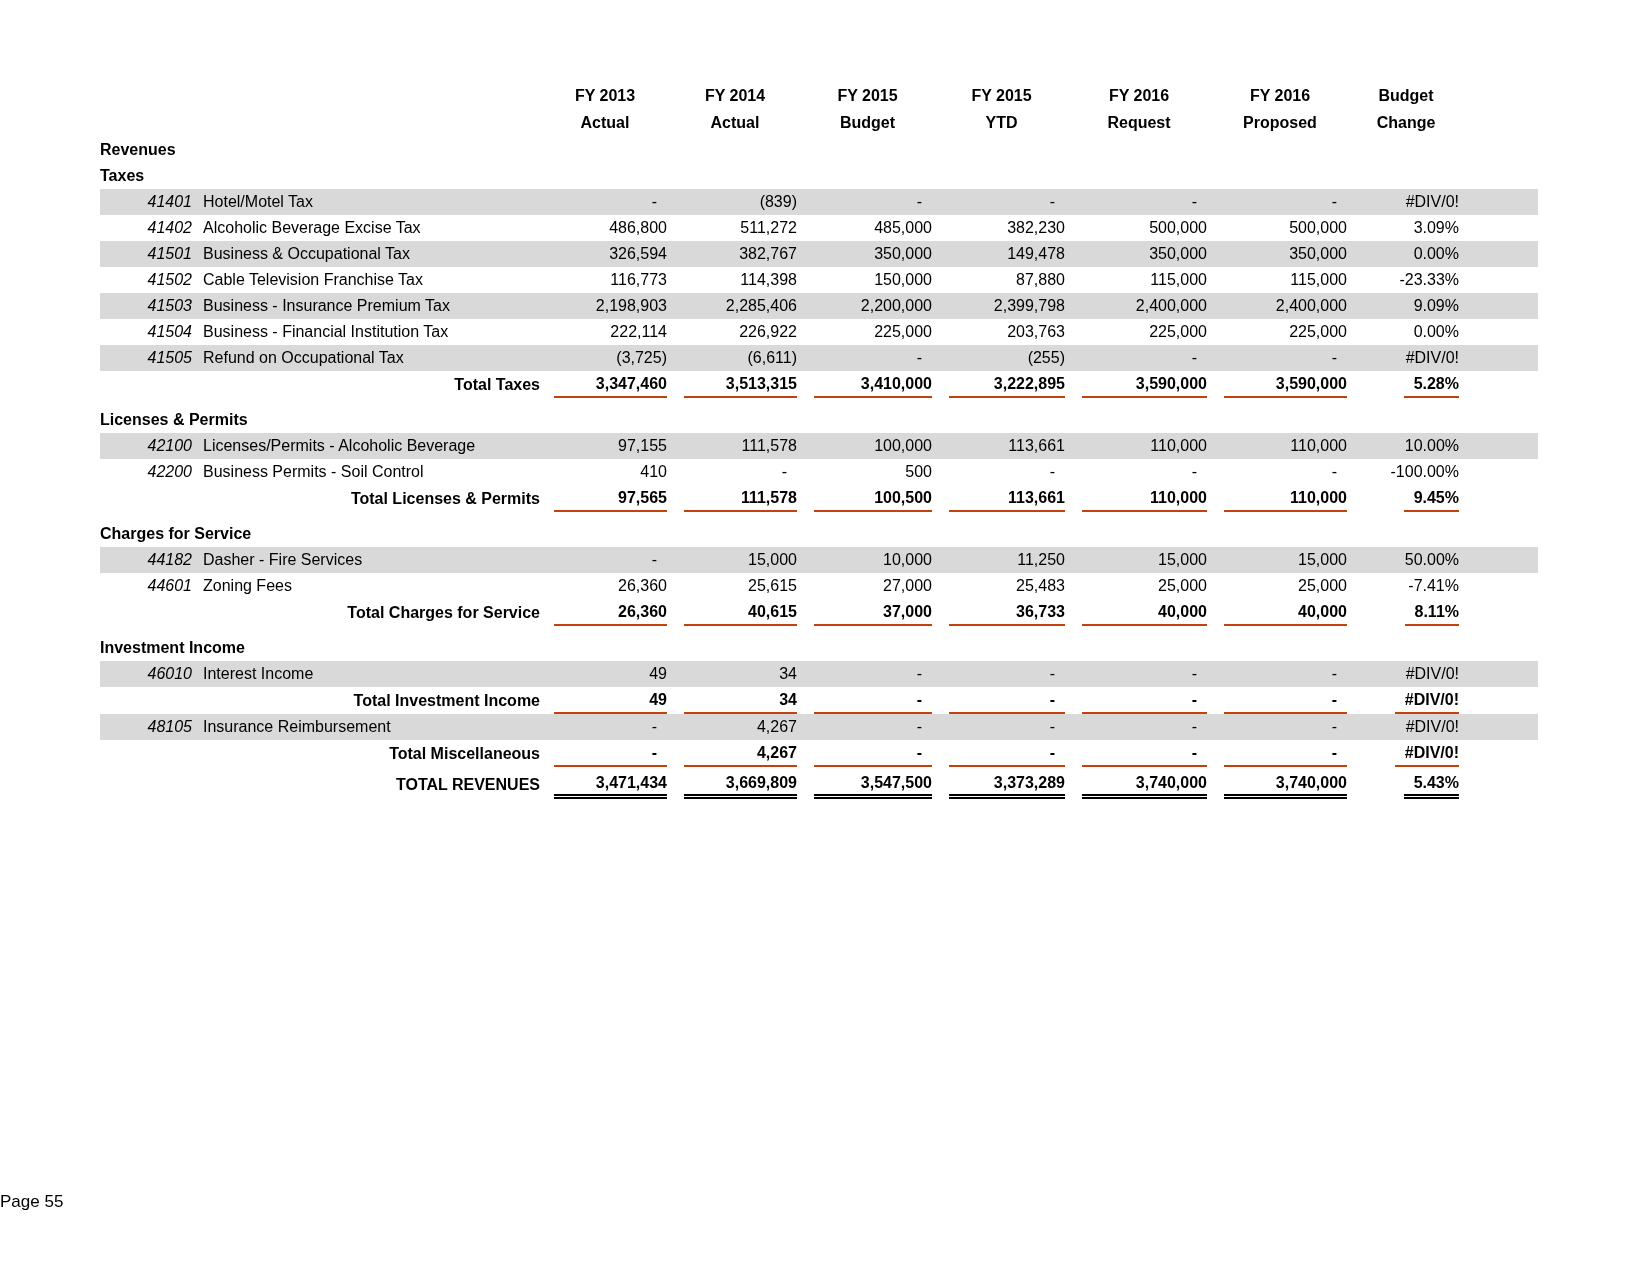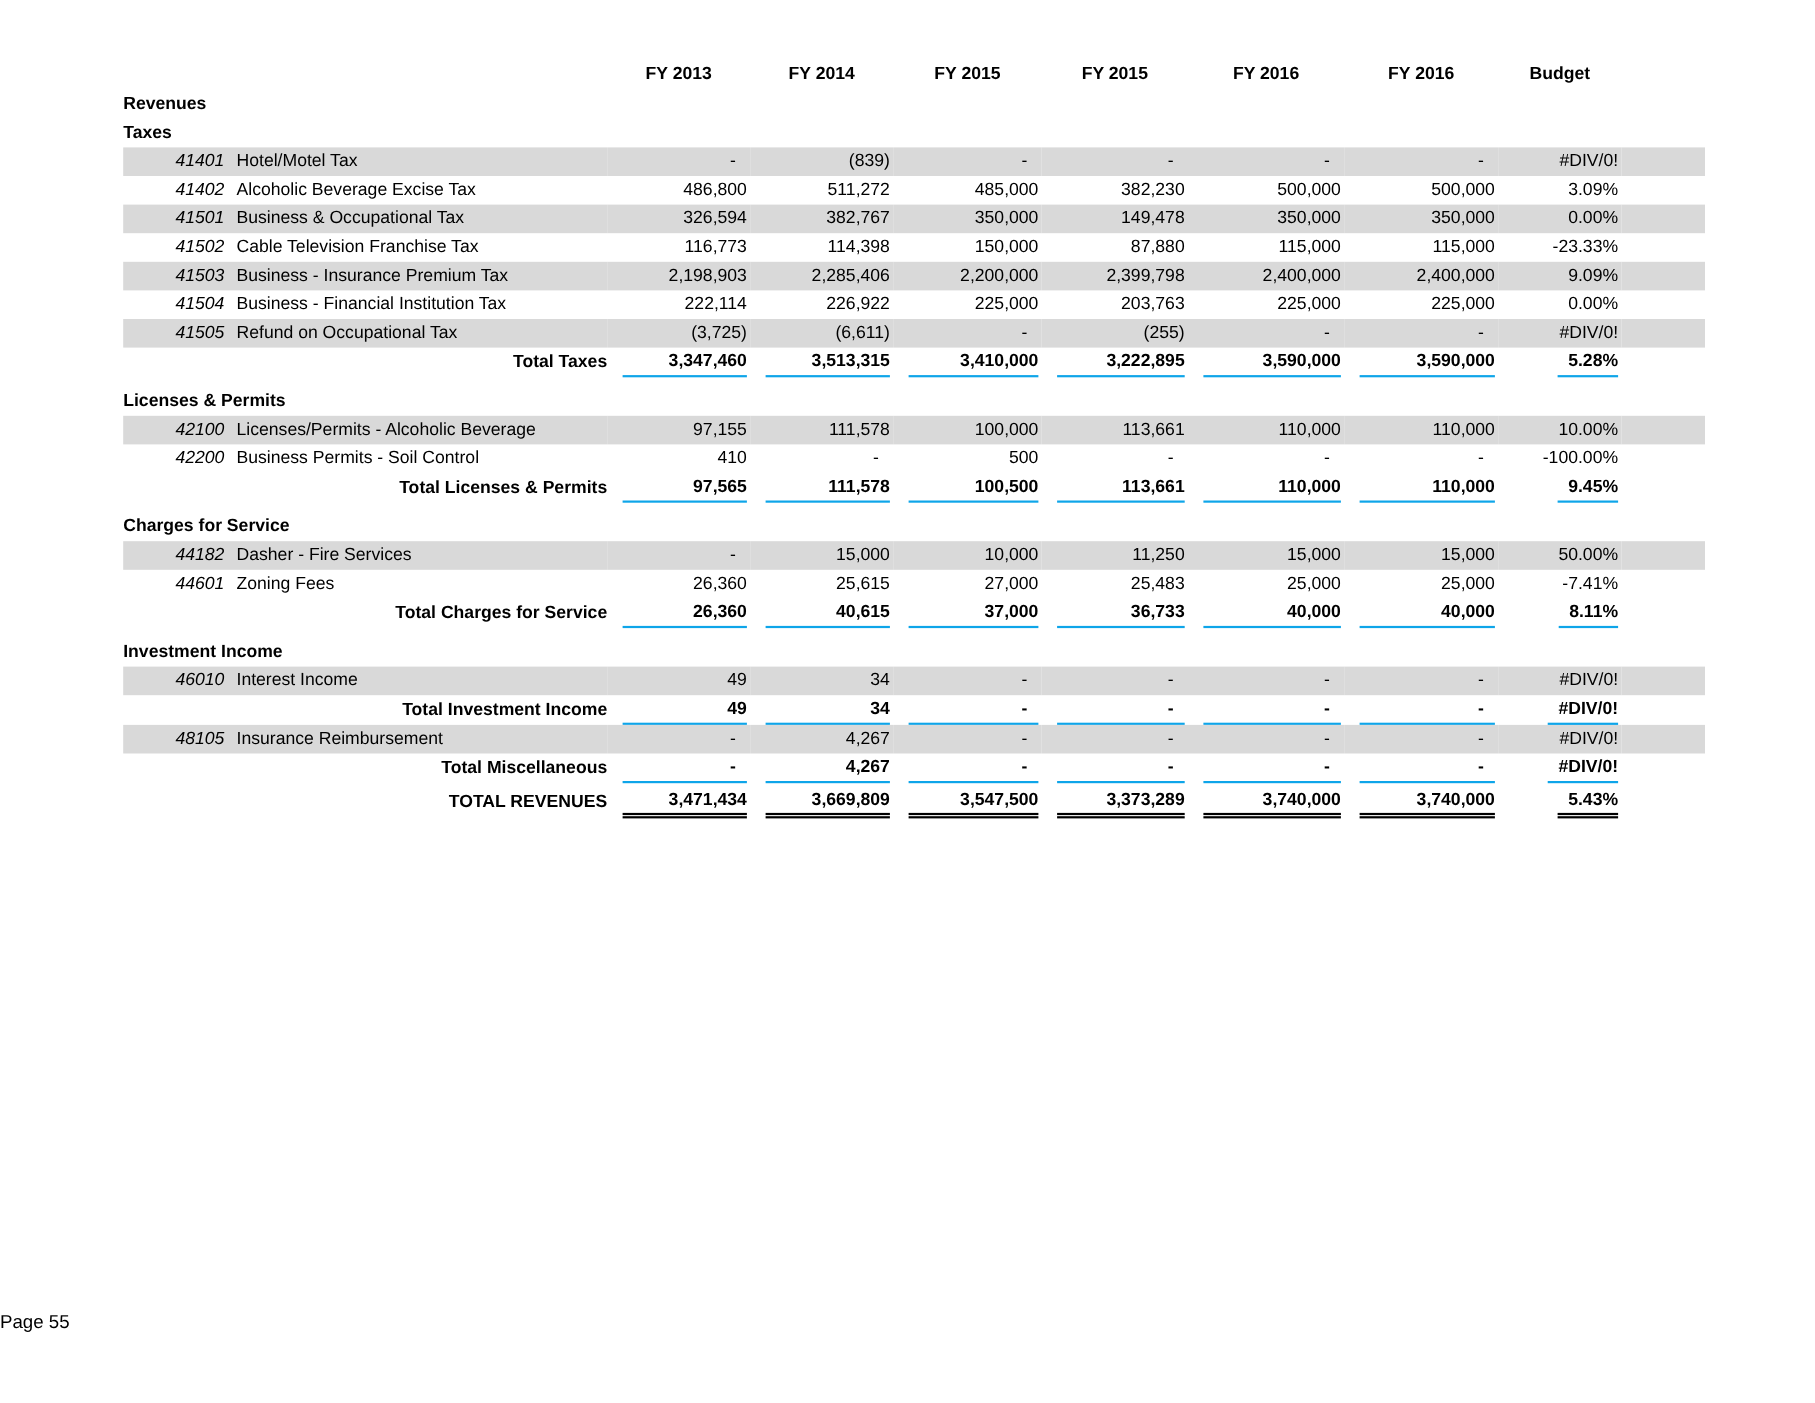--- a/index.html
+++ b/index.html
@@ -1,42 +1,42 @@
 <!DOCTYPE html>
 <html><head>
 <meta charset="utf-8">
 <style>
   html,body { margin:0; padding:0; }
   body {
     width:1650px; height:1275px; background:#ffffff; position:relative;
     font-family:"Liberation Sans", sans-serif; color:#000;
     -webkit-font-smoothing:antialiased;
   }
-  .sheet { position:absolute; left:100px; top:54px;margin-left:12px; }
+  .sheet { position:absolute; left:100px; top:82px; }
   table { border-collapse:collapse; table-layout:fixed; }
   td { padding:0; height:26px; font-size:16px; white-space:nowrap; vertical-align:middle; }
 
   thead td { font-weight:bold; text-align:center; height:27px; }
 
   .row-title td { font-weight:bold; height:27px; }
   .sec td { font-weight:bold; height:26px; }
   .sec.gap td { padding-top:9px; }
 
   .shaded td { background:#d9d9d9; }
 
   td.lbl { text-align:left; }
   td.v, td.pct { text-align:right; padding-right:3px; }
 
   .code { display:inline-block; width:92px; text-align:right; font-style:italic; }
   .desc { margin-left:11px; }
 
   .val.dash { display:inline-block; padding-right:10px; }
 
   .tr-total td { font-weight:bold; height:27px;text-align:right; }
-  .u { display:block; margin-left:14px; height:24px; line-height:24px; border-bottom:2px solid #0ea5e9; }
+  .u { display:block; margin-left:14px; height:24px; line-height:24px; border-bottom:2px solid #c2410c; }
   td.pct .u { display:inline-block; margin-left:0; padding-left:10px; }
   .tr-grand td { font-weight:bold; height:30px; padding-top:3px; }
   .tr-grand .u { border-bottom:5px double #000; height:22px; line-height:22px; }
 
   .footer { position:absolute; left:0; top:1192px; width:1650px; text-align:left; font-size:17px; }
 </style>
 </head>
 <body>
 
 <div class="sheet">
@@ -57,20 +57,31 @@
           <td class="lbl"></td>
           <td class="ch">FY 2013</td>
           <td class="ch">FY 2014</td>
           <td class="ch">FY 2015</td>
           <td class="ch">FY 2015</td>
           <td class="ch">FY 2016</td>
           <td class="ch">FY 2016</td>
           <td class="ch">Budget</td>
           <td></td>
         </tr>
+        <tr>
+          <td class="lbl"></td>
+          <td class="ch">Actual</td>
+          <td class="ch">Actual</td>
+          <td class="ch">Budget</td>
+          <td class="ch">YTD</td>
+          <td class="ch">Request</td>
+          <td class="ch">Proposed</td>
+          <td class="ch">Change</td>
+          <td></td>
+        </tr>
       </thead>
     <tbody>
         <tr class="row-title">
           <td class="lbl" colspan="9">Revenues</td>
         </tr>
         <tr class="sec">
           <td class="lbl" colspan="9">Taxes</td>
         </tr>
         <tr class="detail shaded">
           <td class="lbl"><span class="code">41401</span><span class="desc">Hotel/Motel Tax</span></td>

